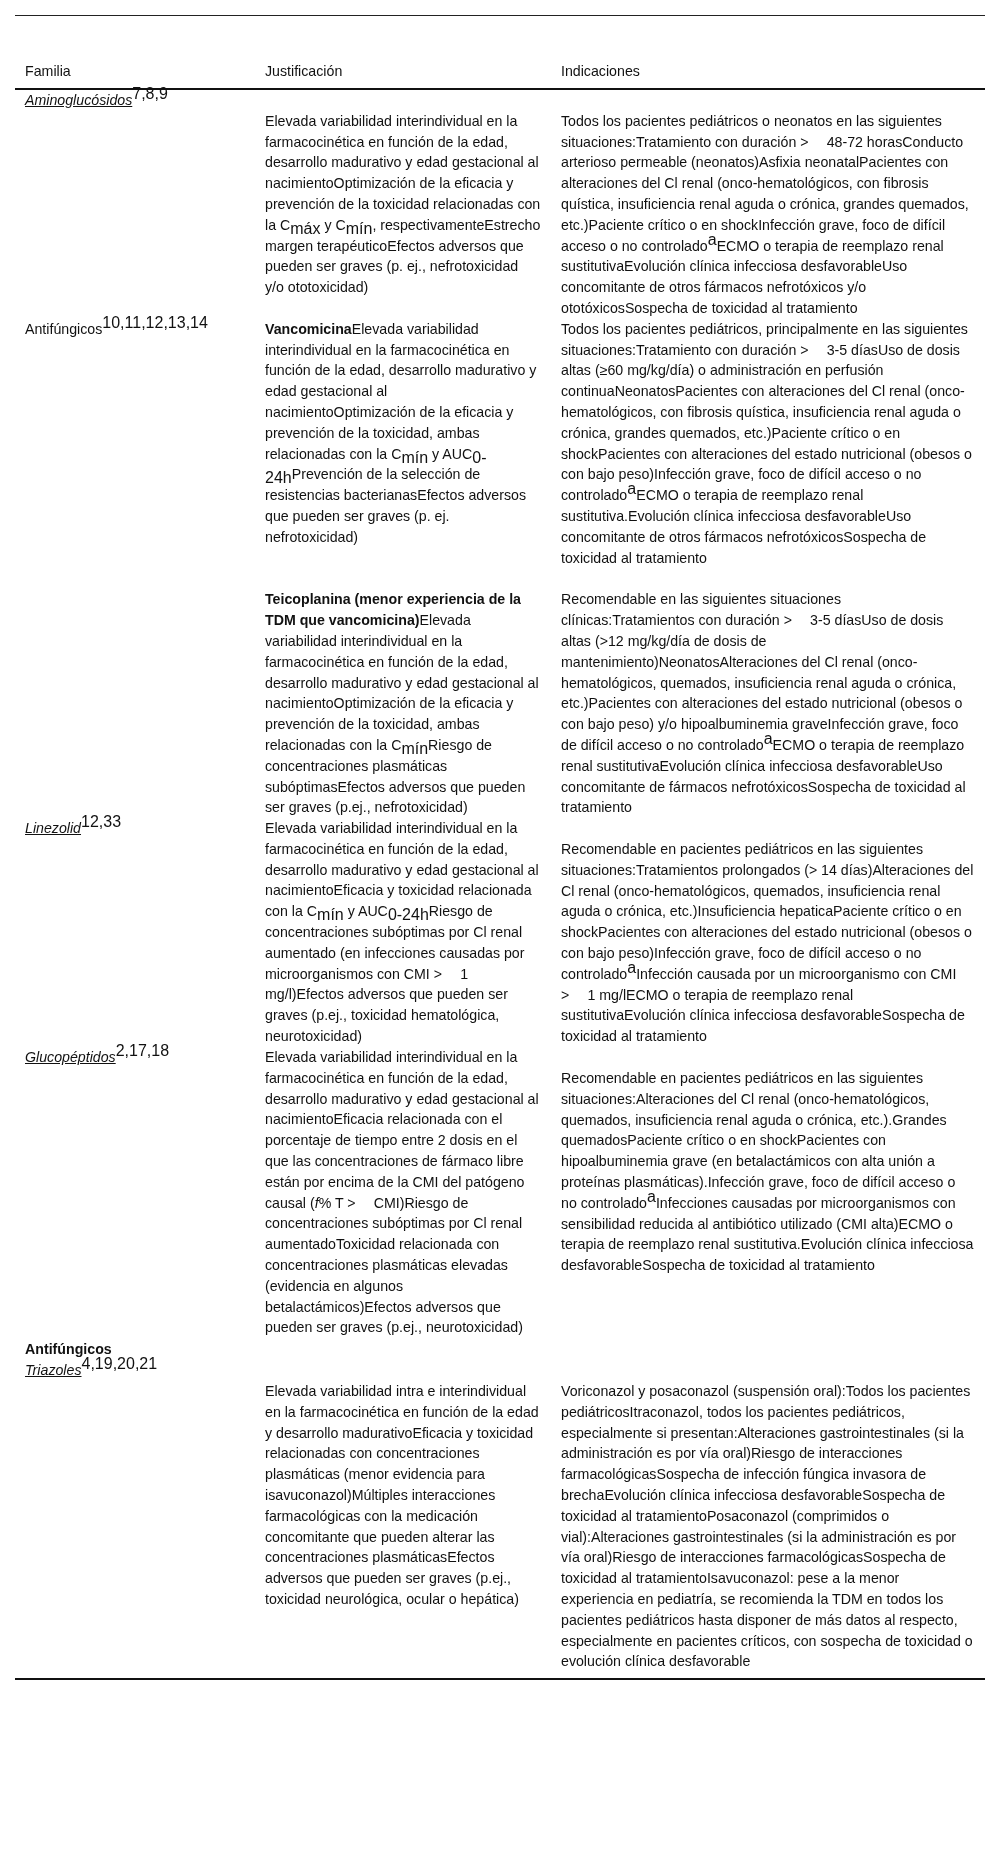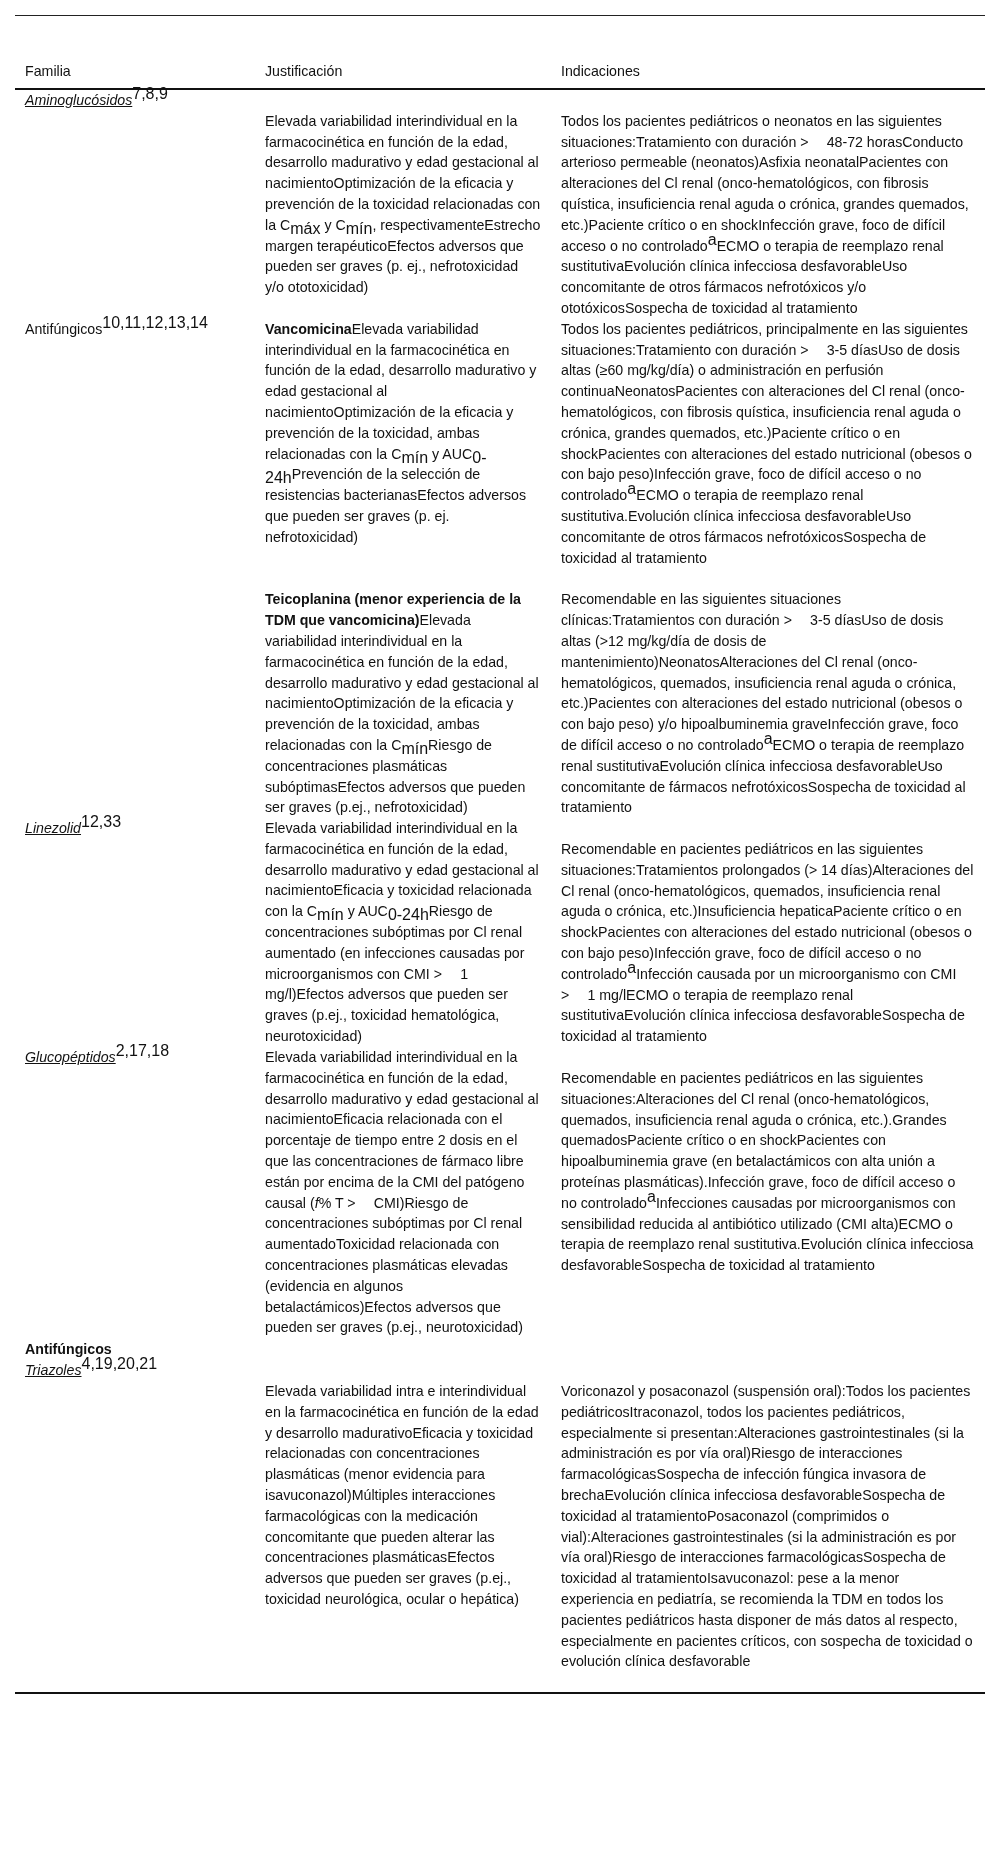--- a/index.html
+++ b/index.html
@@ -10,21 +10,21 @@
   col.c1 { width: 240px; }
   col.c2 { width: 296px; }
   col.c3 { width: 434px; }
   th { text-align: left; font-weight: normal; padding: 5px 10px 6px 10px; border-bottom: 2px solid #111; }
   td { vertical-align: top; padding: 0 10px 0 10px; }
   .cat td { font-weight: bold; padding-top: 1px; }
   .fam-italic { font-style: italic; text-decoration: underline; }
   sup { font-size: 16px; line-height: 0; vertical-align: 6px; text-align: center; }
   sub { font-size: 16px; line-height: 0; vertical-align: -4px; }
   .b { font-weight: bold; }
-  .last td { padding-bottom: 20px; }
+  .last td { padding-bottom: 6px; }
 </style>
 </head>
 <body>
 
 <div class="tbl">
   <table>
     <colgroup>
         <col class="c1">
         <col class="c2">
         <col class="c3">

